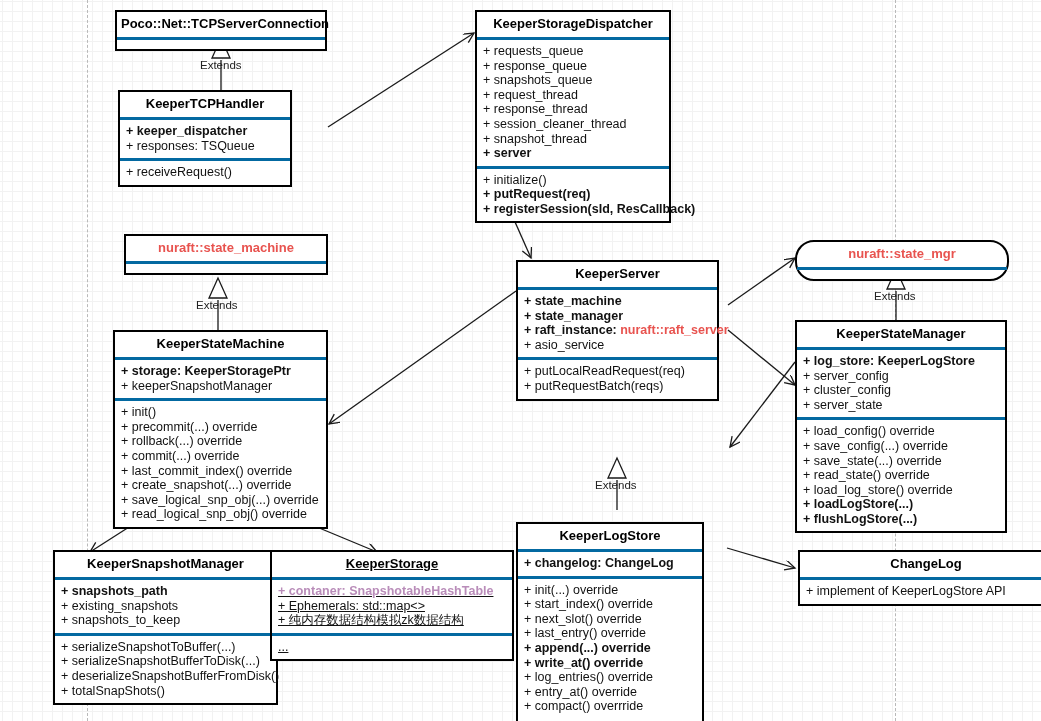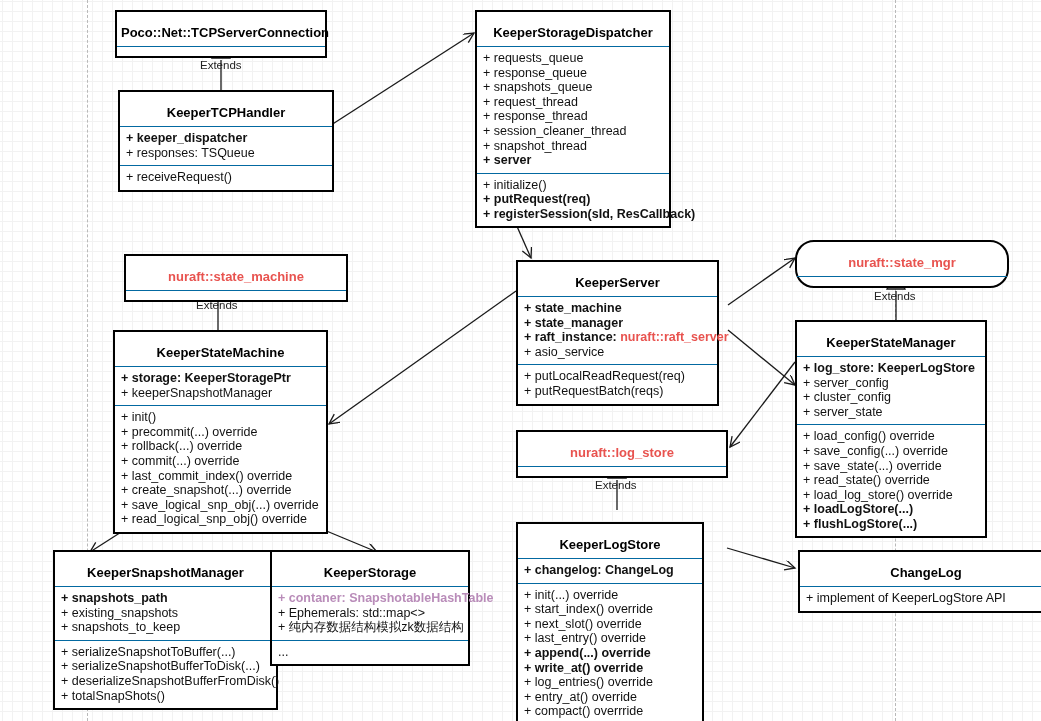--- a/index.html
+++ b/index.html
@@ -42,29 +42,29 @@
     box-sizing: border-box;
     border: 2px solid #000000;
     background: #ffffff;
     font-size: 12.5px;
     color: #111111;
   }
   .uml .title {
     text-align: center;
     font-weight: bold;
     font-size: 13px;
-    padding: 14px 4px 5px 4px;
+    padding: 5px 4px 5px 4px;
     line-height: 1.15;
     color: #000000;
   }
   .uml .title.iface {
     color: #e8534f;
   }
   .uml .sect {
-    border-top: 1px solid #0369a1;
+    border-top: 3px solid #0369a1;
     padding: 4px 6px 5px 6px;
   }
   .uml .sect.empty {
     padding: 0;
     height: 9px;
   }
   .uml .row {
     line-height: 14.6px;
     white-space: nowrap;
     padding: 0;
@@ -131,21 +131,21 @@
   <div class="edge-label" style="left:200px; top:59px;">Extends</div>
   <div class="edge-label" style="left:196px; top:299px;">Extends</div>
   <div class="edge-label" style="left:874px; top:290px;">Extends</div>
   <div class="edge-label" style="left:595px; top:479px;">Extends</div>
 
   <div class="uml" style="left:115px; top:10px; width:212px;">
     <div class="title">Poco::Net::TCPServerConnection</div>
     <div class="sect empty"></div>
   </div>
 
-  <div class="uml" style="left:118px; top:90px; width:216px;">
+  <div class="uml" style="left:118px; top:90px; width:174px;">
     <div class="title">KeeperTCPHandler</div>
     <div class="sect">
       <div class="row b">+ keeper_dispatcher</div>
       <div class="row">+ responses: TSQueue</div>
     </div>
     <div class="sect">
       <div class="row">+ receiveRequest()</div>
     </div>
   </div>
 
@@ -161,21 +161,21 @@
       <div class="row">+ snapshot_thread</div>
       <div class="row b">+ server</div>
     </div>
     <div class="sect">
       <div class="row">+ initialize()</div>
       <div class="row b">+ putRequest(req)</div>
       <div class="row b">+ registerSession(sId, ResCallback)</div>
     </div>
   </div>
 
-  <div class="uml" style="left:124px; top:254px; width:224px;">
+  <div class="uml" style="left:124px; top:234px; width:204px;">
     <div class="title iface">nuraft::state_machine</div>
     <div class="sect empty"></div>
   </div>
 
   <div class="uml" style="left:113px; top:330px; width:215px;">
     <div class="title">KeeperStateMachine</div>
     <div class="sect">
       <div class="row b">+ storage: KeeperStoragePtr</div>
       <div class="row">+ keeperSnapshotManager</div>
     </div>
@@ -203,43 +203,39 @@
       <div class="row">+ putLocalReadRequest(req)</div>
       <div class="row">+ putRequestBatch(reqs)</div>
     </div>
   </div>
 
   <div class="uml" style="left:795px; top:240px; width:214px;border-radius:19px;">
     <div class="title iface">nuraft::state_mgr</div>
     <div class="sect empty"></div>
   </div>
 
-  <div class="uml" style="left:795px; top:320px; width:192px;">
+  <div class="uml" style="left:795px; top:320px; width:212px;">
     <div class="title">KeeperStateManager</div>
     <div class="sect">
       <div class="row b">+ log_store: KeeperLogStore</div>
       <div class="row">+ server_config</div>
       <div class="row">+ cluster_config</div>
       <div class="row">+ server_state</div>
     </div>
     <div class="sect">
       <div class="row">+ load_config() override</div>
       <div class="row">+ save_config(...) override</div>
       <div class="row">+ save_state(...) override</div>
       <div class="row">+ read_state() override</div>
       <div class="row">+ load_log_store() override</div>
       <div class="row b">+ loadLogStore(...)</div>
       <div class="row b">+ flushLogStore(...)</div>
     </div>
   </div>
 
-  <div class="uml" style="left:516px; top:430px; width:212px;">
-    <div class="title iface">nuraft::log_store</div>
-    <div class="sect empty"></div>
-  </div>
 
   <div class="uml" style="left:516px; top:510px; width:188px;margin-top:12px;">
     <div class="title">KeeperLogStore</div>
     <div class="sect">
       <div class="row b">+ changelog: ChangeLog</div>
     </div>
     <div class="sect">
       <div class="row">+ init(...) override</div>
       <div class="row">+ start_index() override</div>
       <div class="row">+ next_slot() override</div>
@@ -261,21 +257,21 @@
       <div class="row">+ snapshots_to_keep</div>
     </div>
     <div class="sect">
       <div class="row">+ serializeSnapshotToBuffer(...)</div>
       <div class="row">+ serializeSnapshotBufferToDisk(...)</div>
       <div class="row">+ deserializeSnapshotBufferFromDisk()</div>
       <div class="row">+ totalSnapShots()</div>
     </div>
   </div>
 
-  <div class="uml" style="left:270px; top:550px; width:200px;">
+  <div class="uml" style="left:270px; top:550px; width:244px;text-decoration:underline;">
     <div class="title">KeeperStorage</div>
     <div class="sect">
       <div class="row purple">+ contaner: SnapshotableHashTable</div>
       <div class="row">+ Ephemerals: std::map&lt;&gt;</div>
       <div class="row">+ 纯内存数据结构模拟zk数据结构</div>
     </div>
     <div class="sect">
       <div class="row">...</div>
     </div>
   </div>

